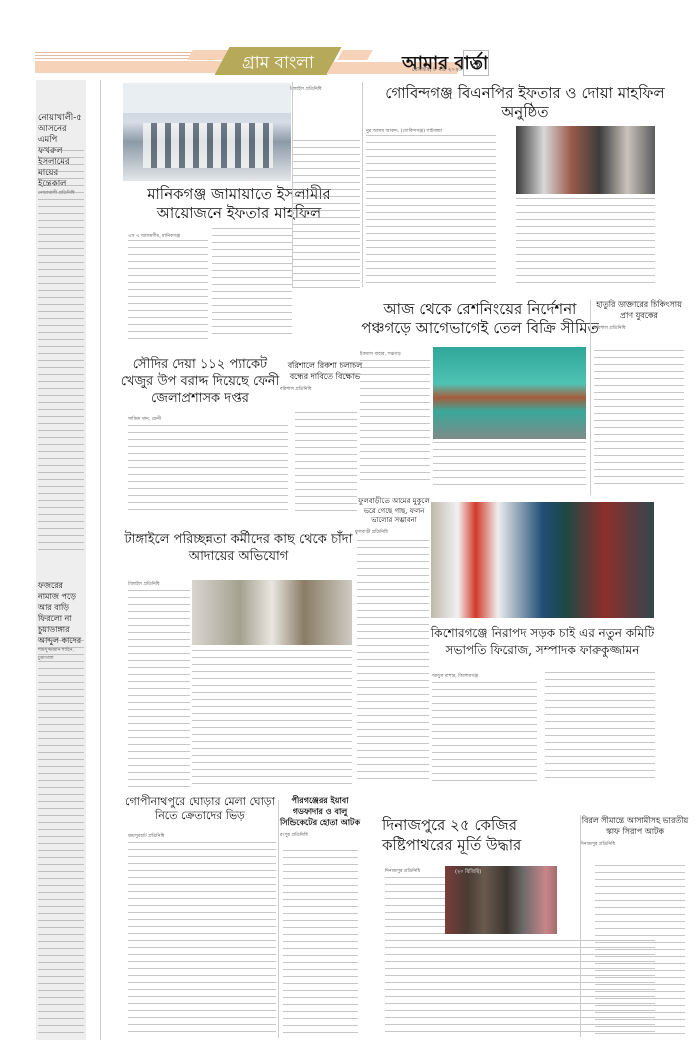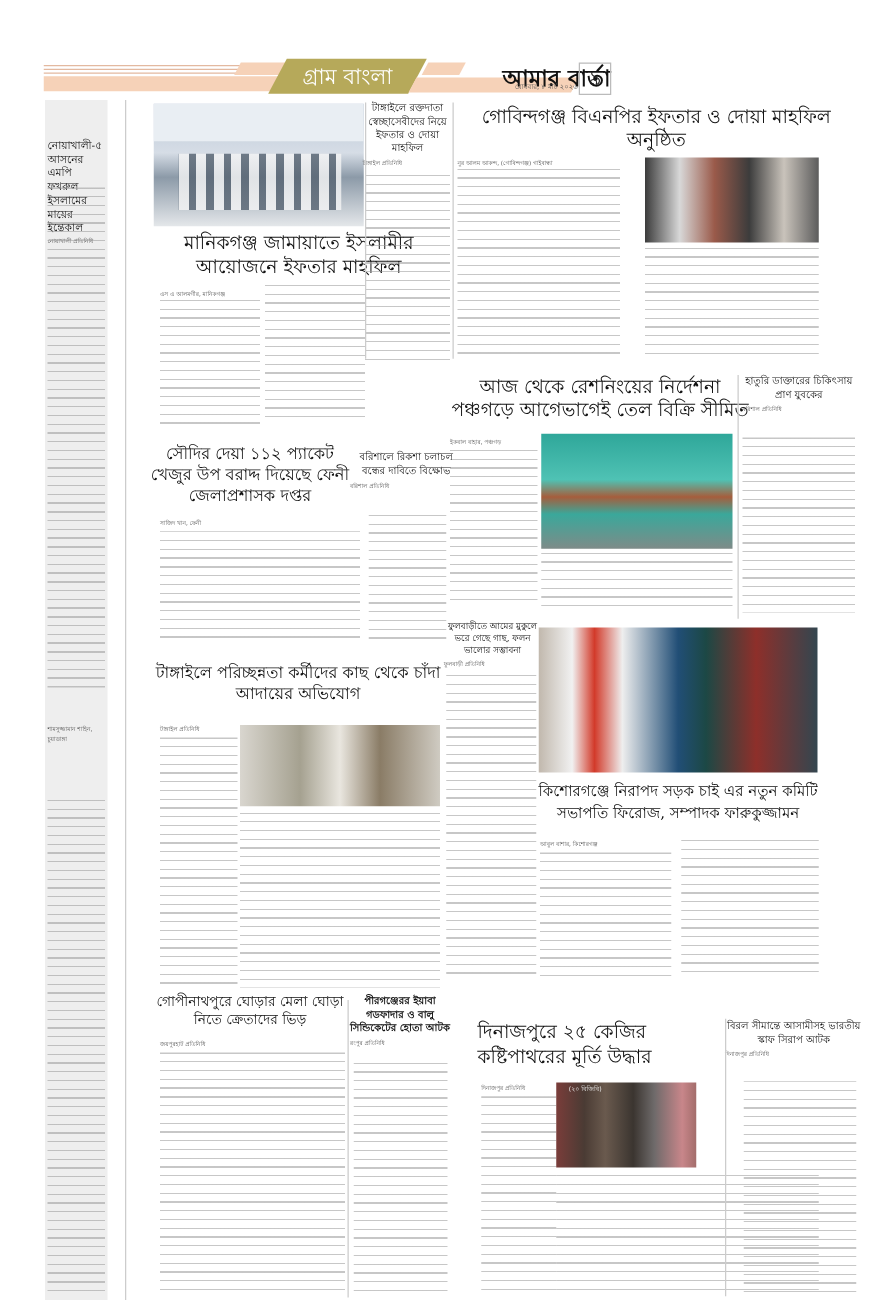--- a/index.html
+++ b/index.html
@@ -41,37 +41,37 @@
 
 <div class="gray-box" style="left:36px;top:80px;width:50px;height:960px;"></div>
 
 <div class="col" style="left:38px;top:84px;width:46px;margin-top:28px;">
   <div class="hl" style="font-size:8.5px;line-height:11px;text-align:left;">নোয়াখালী-৫ আসনের এমপি ফখরুল ইসলামের মায়ের ইন্তেকাল</div>
   <div class="byline">নোয়াখালী প্রতিনিধি</div>
 </div>
 <div class="text-fill" style="left:38px;top:150px;width:46px;height:400px;"></div>
 
 <div class="col" style="left:38px;top:580px;width:46px;">
+  <div class="hl" style="font-size:8px;line-height:11px;text-align:left;">ফজরের নামাজ পড়ে আর বাড়ি ফিরলো না চুয়াডাঙ্গার আব্দুল কাদের</div>
   <div class="byline">শামসুজ্জামান শাহিন, চুয়াডাঙ্গা</div>
 </div>
 <div class="text-fill" style="left:38px;top:640px;width:46px;height:395px;"></div>
 
 <div class="photo" style="left:123px;top:83px;width:168px;height:98px;background:linear-gradient(180deg,#b9c6d6 0%,#d6dde6 40%,#8c9aa8 60%,#e4e7ea 100%);">
   <div class="abs" style="left:0;top:0;width:168px;height:30px;background:#e9eef3;"></div>
   <div class="abs" style="left:20px;top:40px;width:130px;height:45px;background:repeating-linear-gradient(90deg,#f5f5f5 0,#f5f5f5 8px,#556270 8px,#556270 14px);opacity:.8;"></div>
 </div>
 <div class="col" style="left:100px;top:185px;width:190px;padding-left:44px;">
   <div class="hl" style="font-size:15px;line-height:19px;">মানিকগঞ্জ জামায়াতে ইসলামীর আয়োজনে ইফতার মাহফিল</div>
 </div>
 <div class="byline abs" style="left:128px;top:232px;">এস এ আলমগীর, মানিকগঞ্জ</div>
 <div class="text-fill" style="left:128px;top:240px;width:80px;height:100px;"></div>
 <div class="text-fill" style="left:212px;top:228px;width:80px;height:112px;"></div>
 
 <div class="col" style="left:290px;top:82px;width:72px;">
-  <div class="hl" style="font-size:8px;line-height:10.5px;">টাঙ্গাইলে রক্তদাতা স্বেচ্ছাসেবীদের নিয়ে ইফতার ও দোয়া মাহফিল</div>
   <div class="byline" style="margin-top:3px;">টাঙ্গাইল প্রতিনিধি</div>
 </div>
 <div class="text-fill" style="left:292px;top:140px;width:68px;height:150px;"></div>
 
 <div class="col" style="left:365px;top:84px;width:320px;">
   <div class="hl" style="font-size:15px;line-height:19px;">গোবিন্দগঞ্জ বিএনপির ইফতার ও দোয়া মাহফিল অনুষ্ঠিত</div>
 </div>
 <div class="byline abs" style="left:366px;top:127px;">নুর আলম আকন্দ, (গোবিন্দগঞ্জ) গাইবান্ধা</div>
 <div class="text-fill" style="left:366px;top:135px;width:130px;height:150px;"></div>
 <div class="photo" style="left:516px;top:126px;width:139px;height:68px;background:linear-gradient(90deg,#3b3b3b 0%,#d8d8d8 20%,#9a5a4a 40%,#3c3c3c 60%,#c9c3bb 80%,#5c5c5c 100%);"></div>

